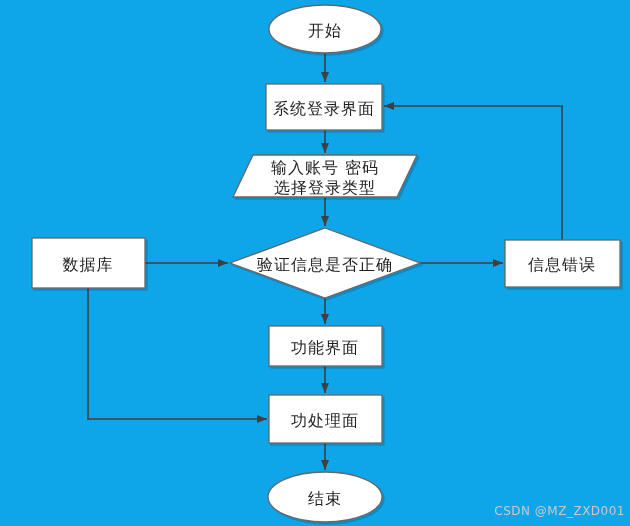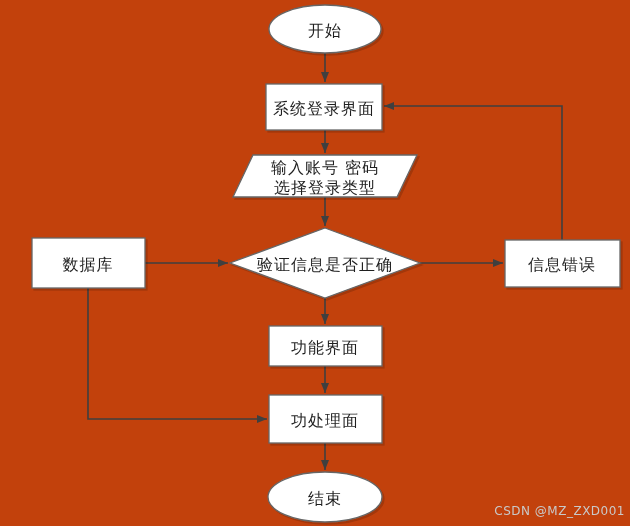--- a/index.html
+++ b/index.html
@@ -4,21 +4,21 @@
 <style>
   html, body {
     margin: 0;
     padding: 0;
     background: #ffffff;
   }
   .canvas {
     position: relative;
     width: 630px;
     height: 526px;
-    background: #c2410c;
+    background: #0ea5e9;
     font-family: "DejaVu Serif", "Liberation Serif", serif;
     overflow: hidden;
     text-decoration: underline;
   }
   svg { display: block; }
   .shape {
     fill: #ffffff;
     stroke: #666666;
     stroke-width: 1.3;
   }

